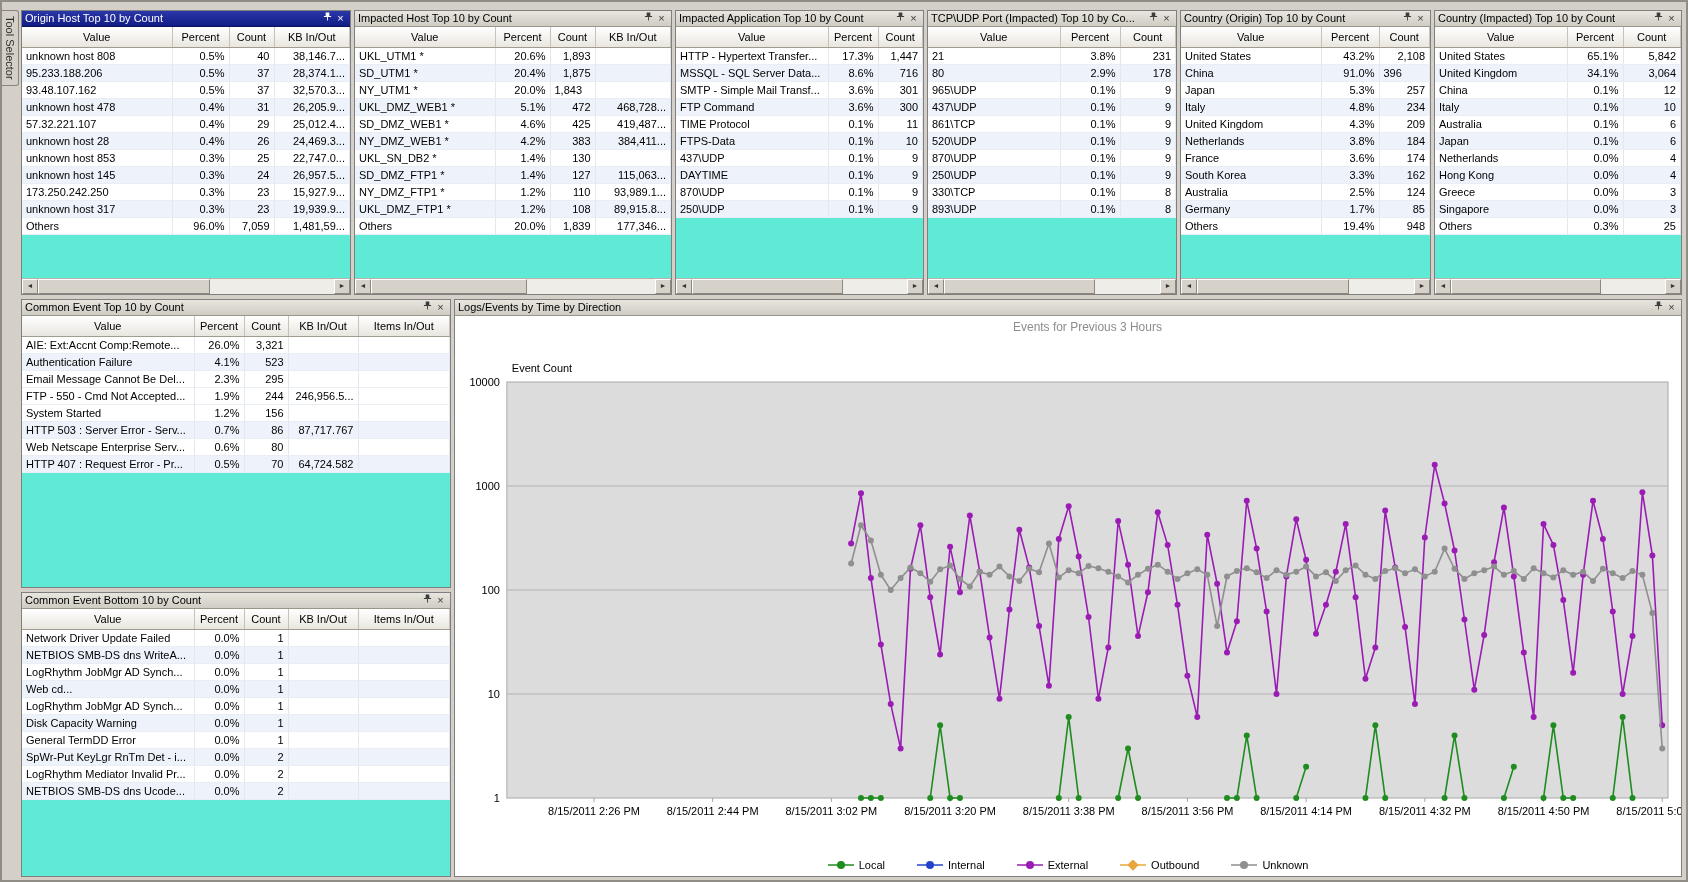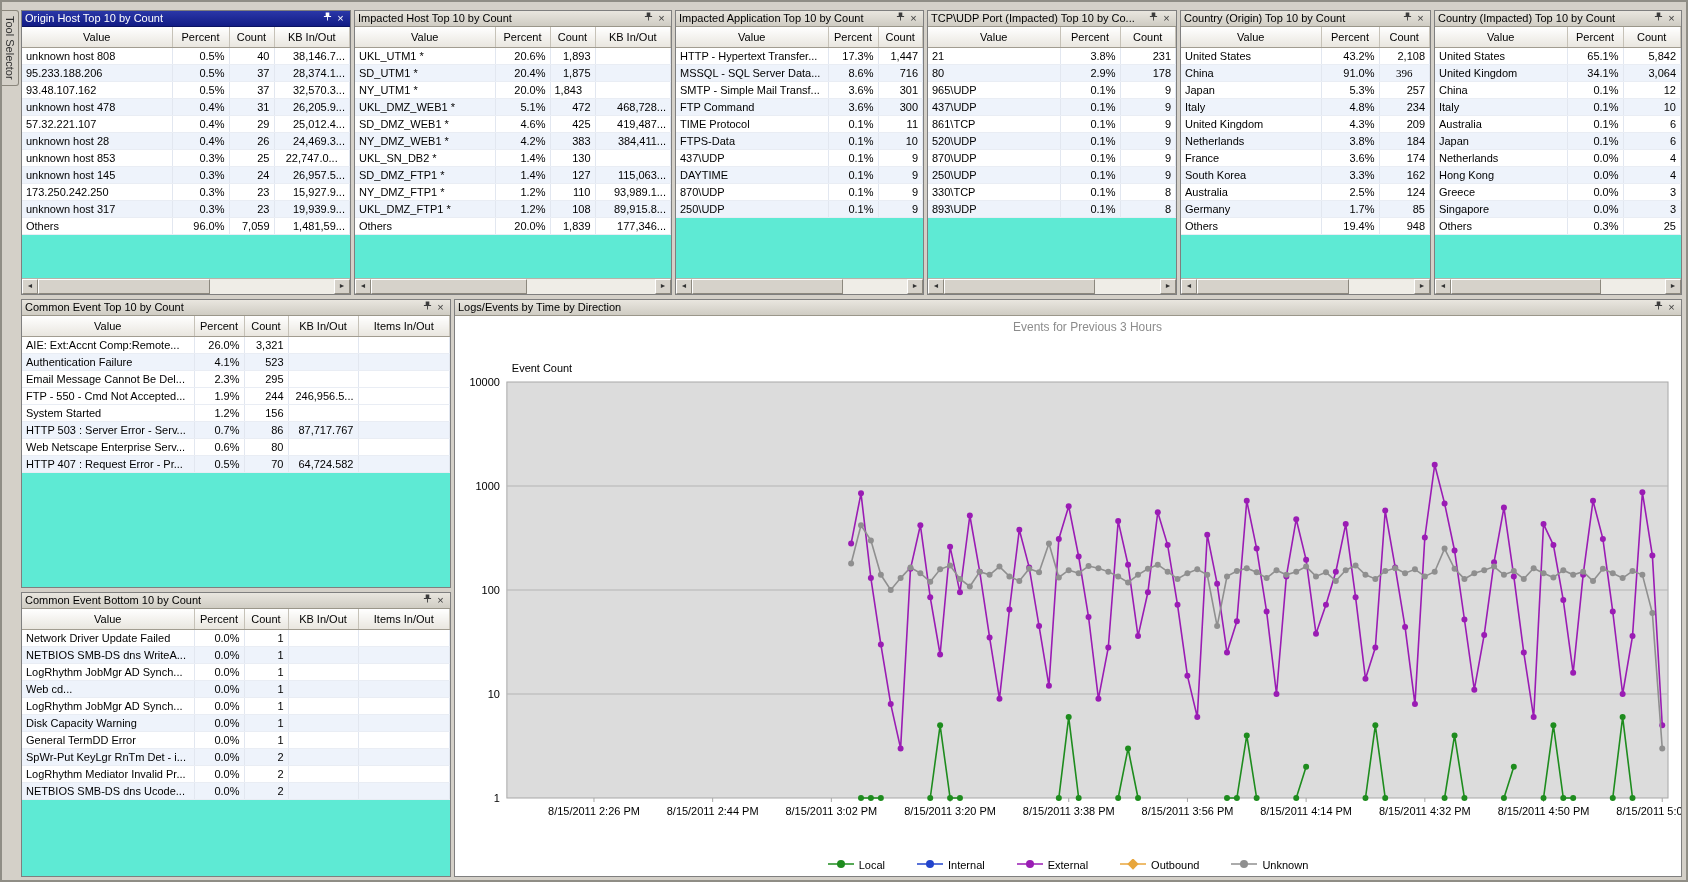--- a/index.html
+++ b/index.html
@@ -25,21 +25,21 @@
   table.grid td{height:17px;padding:0 4px;border-right:1px solid #e2e7f0;border-bottom:1px solid #e9edf4;overflow:hidden;white-space:nowrap;background:#fff}
   table.grid tr.alt td{background:#eef3fb}
   .hscroll{flex:0 0 16px;height:16px;display:flex;background:#efede7;border-top:1px solid #b7b3a9}
   .sb-btn{flex:0 0 16px;width:16px;height:15px;background:#d6d2ca;border:1px solid;border-color:#fff #8c887e #8c887e #fff;font-size:7px;line-height:12px;text-align:center;color:#333}
   .sb-track{flex:1;position:relative}
   .sb-thumb{position:absolute;left:0;top:0;height:15px;background:#d6d2ca;border:1px solid;border-color:#fff #8c887e #8c887e #fff}
   .chart-panel{flex:1}
   .chart-body{flex:1;position:relative;background:#fff;overflow:hidden}
   #chart-svg{display:block;font-family:"Liberation Sans","DejaVu Sans",sans-serif}
   .legend{position:absolute;left:0;right:0;bottom:5px;display:flex;justify-content:center;gap:32px;font-size:11px;align-items:center;color:#000}
-  .leg-item{display:flex;gap:5px}
+  .leg-item{display:flex;align-items:center;gap:5px}
 </style>
 </head>
 <body>
 
 <div class="app">
   <div class="tool-strip">
     <div class="tool-tab">
       <span>Tool Selector</span>
     </div>
   </div>
@@ -99,21 +99,21 @@
                 <tr class="alt">
                   <td style="text-align: left;">unknown host 28</td>
                   <td style="text-align: right;">0.4%</td>
                   <td style="text-align: right;">26</td>
                   <td style="text-align: right;">24,469.3...</td>
                 </tr>
                 <tr>
                   <td style="text-align: left;">unknown host 853</td>
                   <td style="text-align: right;">0.3%</td>
                   <td style="text-align: right;">25</td>
-                  <td style="text-align: center; margin-left: 32px;">22,747.0...</td>
+                  <td style="text-align: right; margin-left: 32px;">22,747.0...</td>
                 </tr>
                 <tr class="alt">
                   <td style="text-align: left;">unknown host 145</td>
                   <td style="text-align: right;">0.3%</td>
                   <td style="text-align: right;">24</td>
                   <td style="text-align: right;">26,957.5...</td>
                 </tr>
                 <tr>
                   <td style="text-align: left;">173.250.242.250</td>
                   <td style="text-align: right;">0.3%</td>
@@ -420,21 +420,21 @@
               </thead>
               <tbody>
                 <tr>
                   <td style="text-align: left;">United States</td>
                   <td style="text-align: right;">43.2%</td>
                   <td style="text-align: right;">2,108</td>
                 </tr>
                 <tr class="alt">
                   <td style="text-align: left;">China</td>
                   <td style="text-align: right;">91.0%</td>
-                  <td style="text-align: center; font-family: Liberation Serif, serif;">396</td>
+                  <td style="text-align: left;">396</td>
                 </tr>
                 <tr>
                   <td style="text-align: left;">Japan</td>
                   <td style="text-align: right;">5.3%</td>
                   <td style="text-align: right;">257</td>
                 </tr>
                 <tr class="alt">
                   <td style="text-align: left;">Italy</td>
                   <td style="text-align: right;">4.8%</td>
                   <td style="text-align: right;">234</td>

